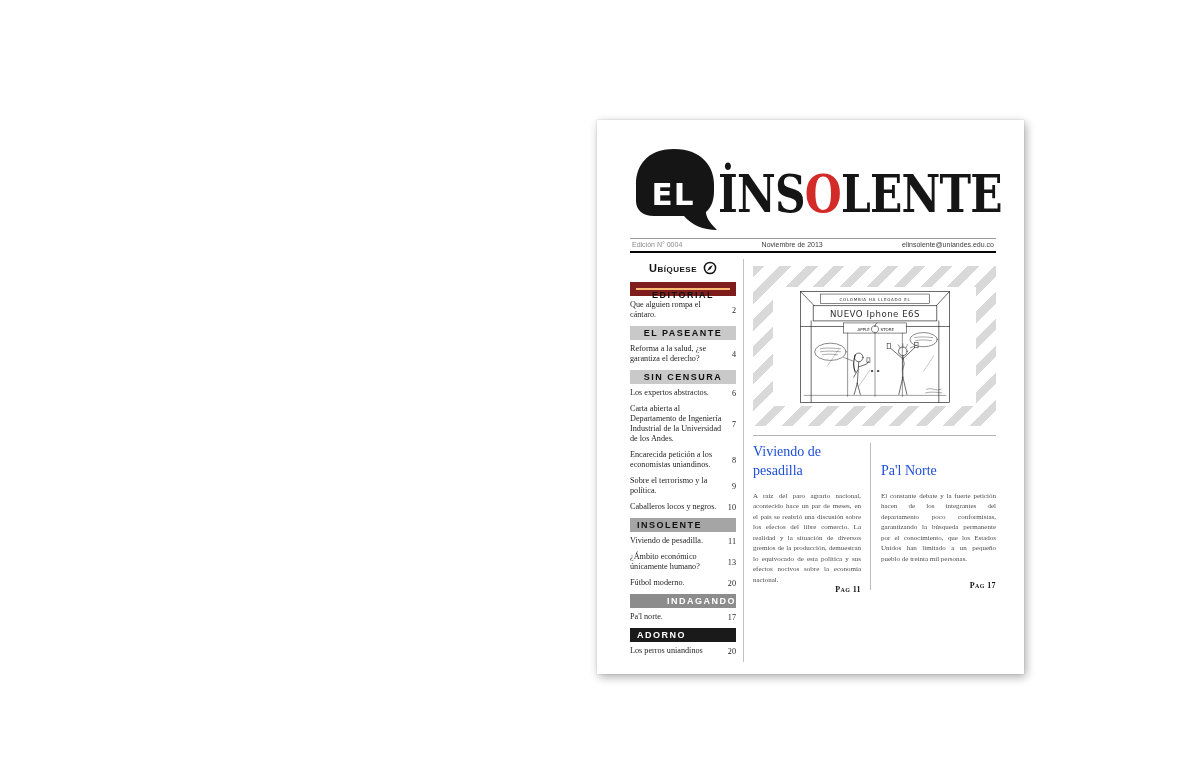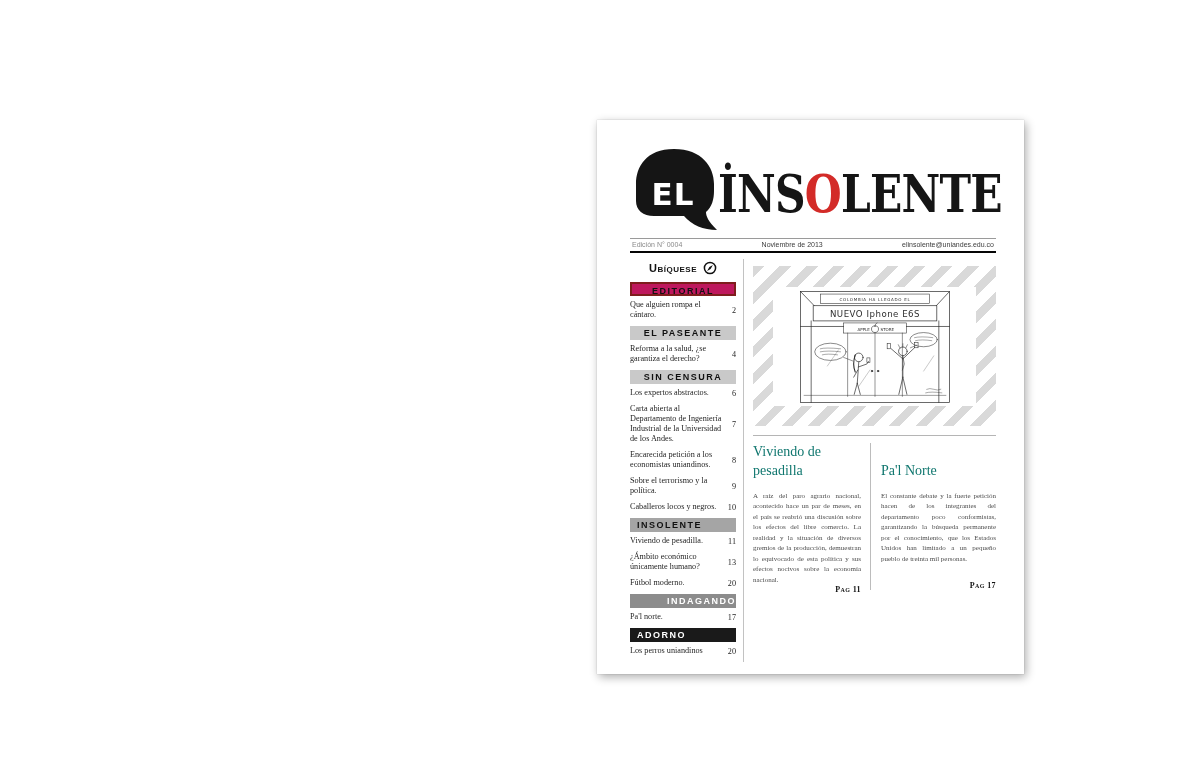--- a/index.html
+++ b/index.html
@@ -32,21 +32,21 @@
   .vdivider { width:1px; background:#c2c2c2; flex:0 0 1px; }
   .main { flex:1; padding-left:9px; }
 
   
   .sb-title { display:flex; align-items:center; justify-content:center; gap:6px;
               margin:2px 0 7px 0; }
   .sb-title .txt { font-family:"Liberation Sans", sans-serif; font-weight:700; font-size:11px;
                    font-variant:small-caps; letter-spacing:.5px; color:#111; }
   .sb-header { font-family:"Liberation Sans", sans-serif; font-weight:700; font-size:9px;
                letter-spacing:1.5px; height:14px; line-height:14px; margin:2px 0 4px 0; color:#111; }
-  .sb-header.outline { background:#be185d; border:2px solid #7f1d1d; text-align:center; }
+  .sb-header.outline { background:#fdba74; border:6px solid #7f1d1d; text-align:center; }
   .sb-header.light   { background:#c9c9c9; text-align:center; }
   .sb-header.medium  { background:#a5a5a5; padding-left:7px; }
   .sb-header.dark    { background:#8c8c8c; padding-left:7px; color:#fff;text-align:right; }
   .sb-header.black   { background:#1a1a1a; padding-left:7px; color:#fff; }
   .sb-item { display:flex; align-items:center; margin-bottom:6px; }
   .sb-item .t { flex:1; font-size:8.2px; line-height:1.22; color:#1e1e1e; }
   .sb-item .n { flex:0 0 13px; text-align:right; font-size:8.2px; color:#1e1e1e; }
 
   
   .headline { margin-top:1px; font-size:17.5px; line-height:1.1; color:#141414; letter-spacing:.2px; }
@@ -61,21 +61,21 @@
 
   .caption { margin-top:7px; font-size:7px; line-height:1.3; color:#4f4f4f; }
 
   .mainrule { border:none; border-top:1px solid #b5b5b5; margin:9px 0 0 0; }
 
   .articles { display:flex; margin-top:7px; height:147px; }
   .art { display:flex; flex-direction:column; }
   .art.a1 { flex:0 0 117px; padding-right:9px; }
   .art.a2 { flex:1; padding-left:10px; }
   .art-divider { width:1px; background:#bcbcbc; flex:0 0 1px; }
-  .art-title { font-size:14px; line-height:1.35; color:#0f766e; }
+  .art-title { font-size:14px; line-height:1.35; color:#1d4ed8; }
   .art.a2 .art-title { margin-top:19px; }
   .art-body { margin-top:10px; font-size:7px; line-height:1.5; color:#4d4d4d; text-align:justify; }
   .art .pag { margin-top:auto; text-align:right; }
 
   svg text { font-family:"DejaVu Sans", sans-serif; }
 </style>
 </head>
 <body>
 
 <div class="canvas">

